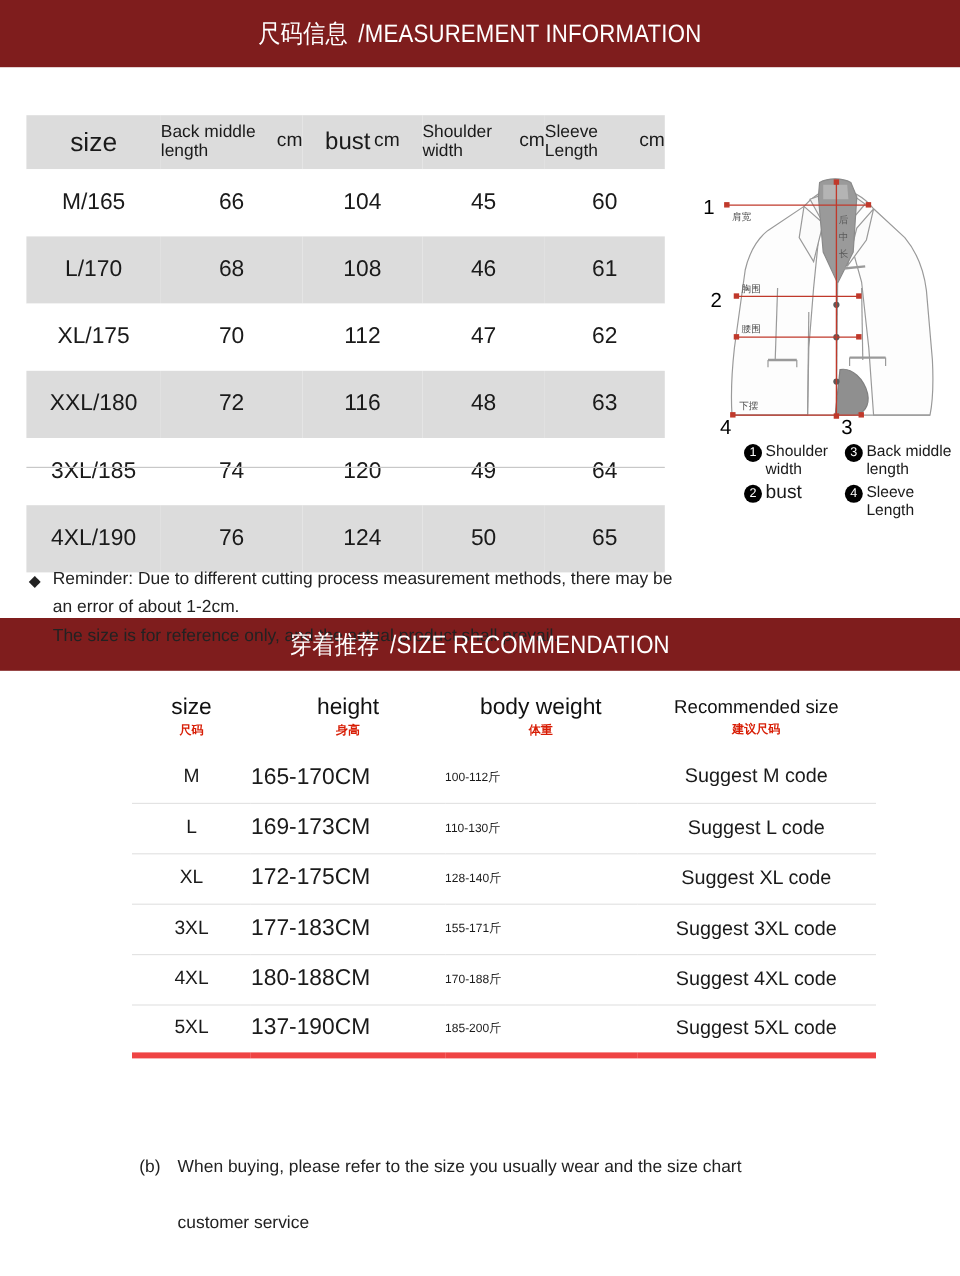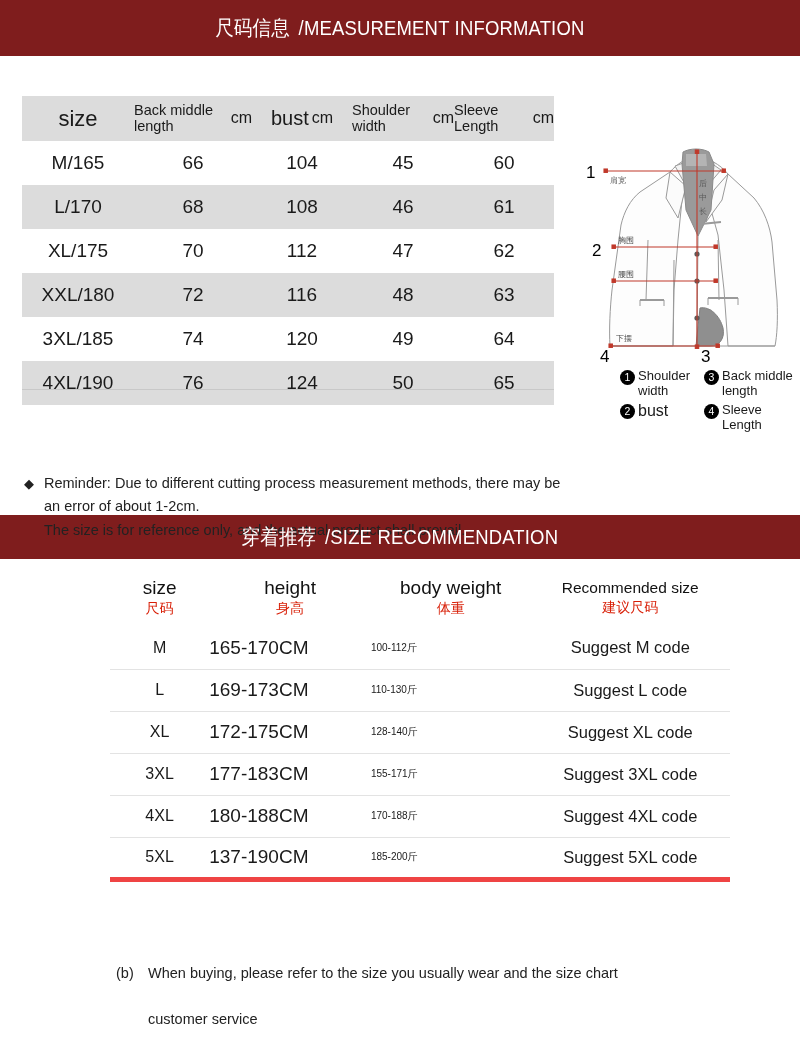--- a/index.html
+++ b/index.html
@@ -67,21 +67,21 @@
     align-items: center;
     justify-content: center;
     gap: 3px;
     line-height: 1.05;
   }
   .th-main { font-size: 14.5px; text-align: left; }
   .th-main.big { font-size: 22px; }
   .th-main.mid { font-size: 20px; }
   .th-unit { font-size: 16px; }
 
-  table.t1 tbody tr { height: 44px; }
+  table.t1 tbody tr { height: 56px; }
   .cell-size { font-size: 19px; }
   .cell-num { font-size: 19px; }
 
   .t1-rule {
     position: absolute;
     left: 22px;
     width: 532px;
     height: 1px;
     background: #c8c8c8;
   }
@@ -149,21 +149,21 @@
   }
   table.t2 td, table.t2 th {
     padding: 0;
     border: none;
     font-weight: 400;
     vertical-align: middle;
   }
   table.t2 thead th { height: 58px; text-align: center; }
   .h2-en { display: block; font-size: 19px; color: #111; line-height: 1.1; }
   .h2-en.sm { font-size: 15.5px; }
-  .h2-cn { display: block; font-size: 14px; color: #d81e06; font-weight: 400; margin-top: 2px; }
+  .h2-cn { display: block; font-size: 10px; color: #d81e06; font-weight: 700; margin-top: 2px; }
 
   table.t2 tbody tr { height: 42px; }
   table.t2 tbody tr td { border-bottom: 1px solid #e3e3e3; }
   table.t2 tbody tr:last-child td { border-bottom: 5px solid #ef4444; }
   .c-size { font-size: 16px; text-align: center; }
   .c-height { font-size: 19px; text-align: left; }
   .c-weight { font-size: 10px; text-align: left; padding-top: 8px; }
   .c-rec { font-size: 16.5px; text-align: center; }
 
   

